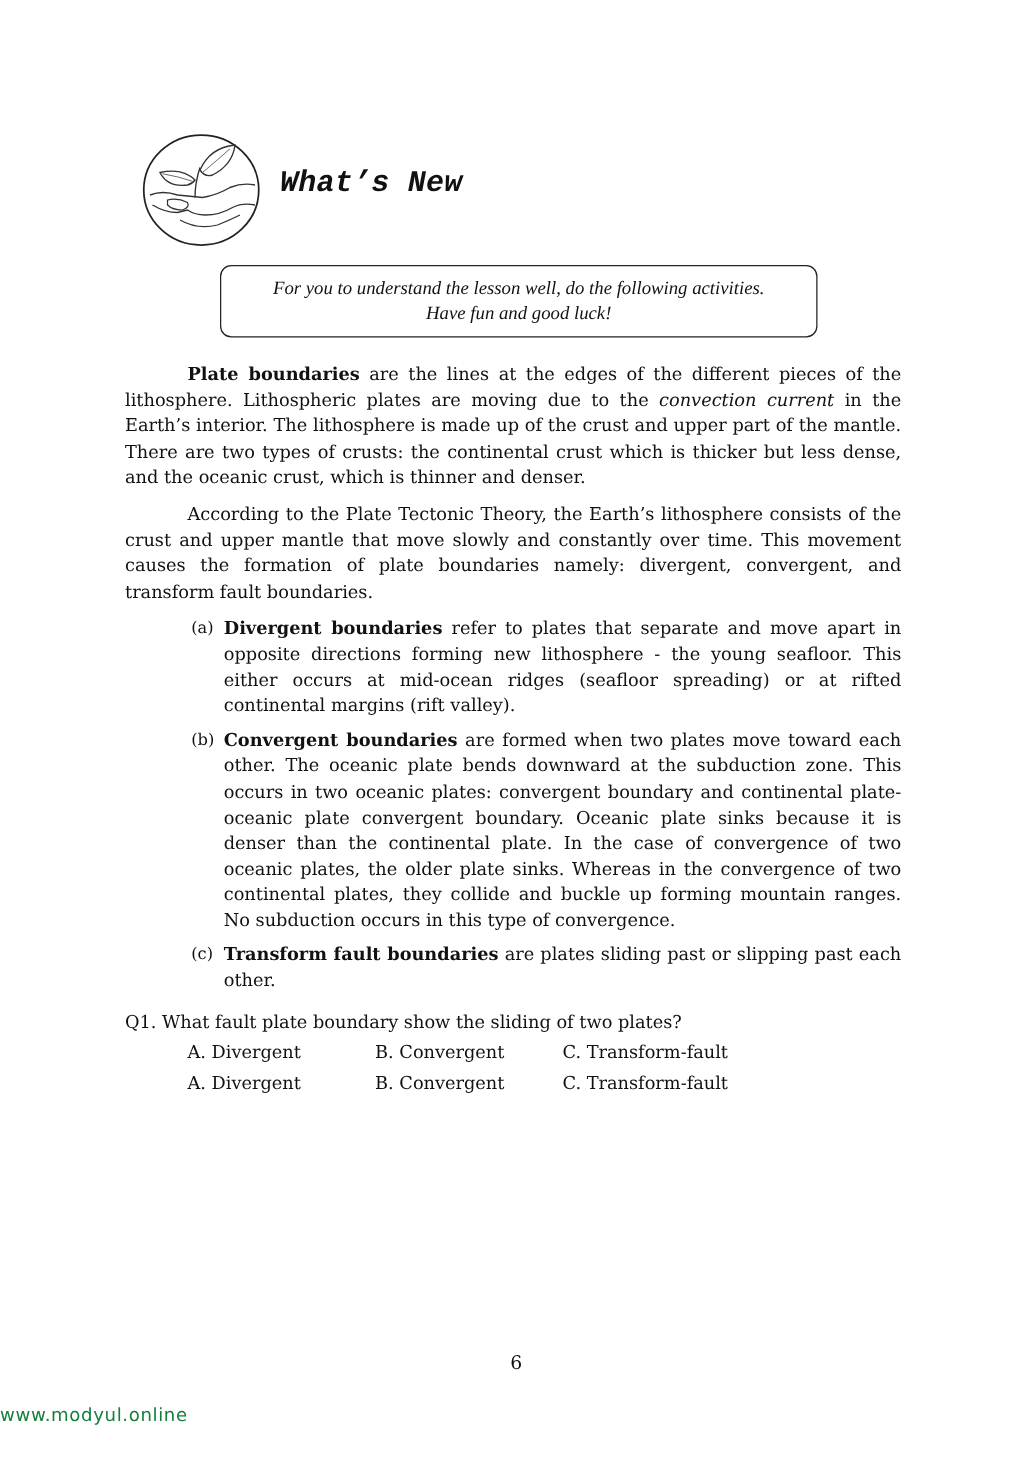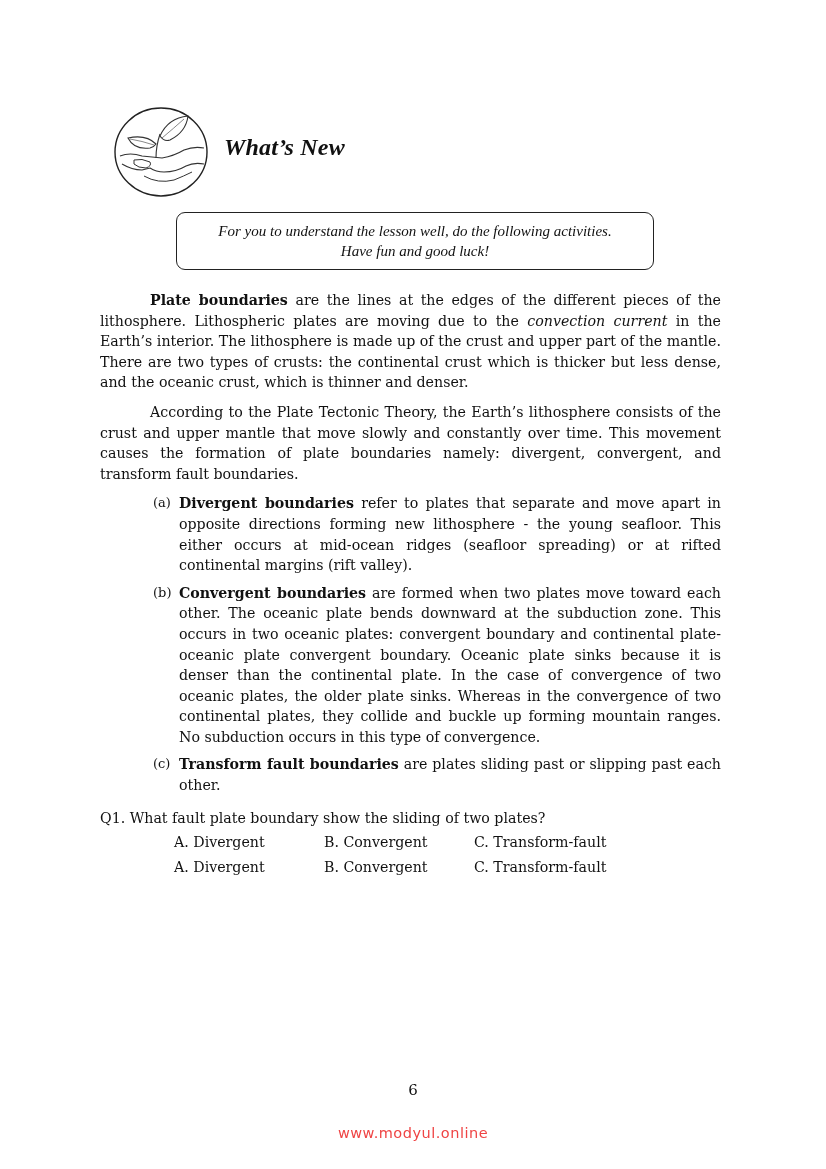--- a/index.html
+++ b/index.html
@@ -1,41 +1,41 @@
 <!DOCTYPE html>
 <html><head>
 <meta charset="utf-8">
 <style>
   html, body { margin: 0; padding: 0; background: #ffffff; }
   body { width: 826px; height: 1169px; position: relative; overflow: hidden; color: #111; }
 
   .icon-circle { position: absolute; left: 112px; top: 106px; width: 98px; height: 92px; }
-  .section-title { position: absolute; left: 224px; top: 134px; font-family: Liberation Serif, serif; font-weight: bold; font-style: italic; font-size: 24px; letter-spacing: 0.2px; text-align: center; }
+  .section-title { position: absolute; left: 224px; top: 134px; font-family: Liberation Mono, monospace; font-weight: bold; font-style: italic; font-size: 24px; letter-spacing: 0.2px; text-align: center; }
 
   .note-box { position: absolute; left: 176px; top: 212px; width: 478px; height: 58px; border: 1.4px solid #222; border-radius: 9px; box-sizing: border-box; text-align: center; font-family: "Liberation Serif", serif; font-style: italic; font-size: 15px; line-height: 20px; padding-top: 8px; }
 
   .content { position: absolute; left: 100px; top: 290px; width: 621px; font-family: "DejaVu Serif", serif; font-size: 14.2px; line-height: 20.6px; }
   .heading { font-weight: bold; margin: 0 0 19px 0; }
   .dir { margin: 0 0 14px 0; text-align: justify; }
   .dir .lbl { font-weight: bold; }
   .dir .indent2 { display: block; padding-left: 80px; }
   p.body { margin: 0 0 9px 0; text-align: justify; text-indent: 50px; }
   p.body b, .item b { font-weight: bold; }
   .list { margin: 0 0 12px 0; padding-left: 53px; }
   .item { position: relative; padding-left: 26px; margin-bottom: 7px; text-align: justify; }
   .item .marker { position: absolute; left: 0; top: 0; font-size: 13px; }
   .dir2 { margin: 0 0 8px 0; text-align: justify; }
   .dir2 .lbl { font-weight: bold; }
   .q { margin: 0 0 4px 0; }
   .choices { display: flex; padding-left: 50px; margin-bottom: 3px; }
   .choice { display: inline-block; }
-  .c1 { width: 150px; margin-left: 24px; } .c2 { width: 150px; }
+  .c1 { width: 150px; } .c2 { width: 150px; }
 
   .page-number { position: absolute; left: 0; width: 826px; top: 1081px; text-align: center; font-family: "DejaVu Serif", serif; font-size: 15px; }
-  .watermark { position: absolute; left: 0; width: 826px; top: 1125px; text-align: center; font-family: "DejaVu Sans", sans-serif; font-size: 14.5px; color: #ef4444; letter-spacing: 0.5px; }
+  .watermark { position: absolute; left: 0; width: 826px; top: 1125px; font-family: "DejaVu Sans", sans-serif; font-size: 14.5px; color: #15803d; letter-spacing: 0.5px; }
 </style>
 </head>
 <body>
 
 <div class="icon-circle">
   <svg width="98" height="92" viewBox="0 0 98 92">
     <ellipse cx="49" cy="46" rx="46" ry="44" fill="none" stroke="#222" stroke-width="1.4"></ellipse>
 
     <path d="M8 50 Q 18 46 30 50 L 50 52 Q 62 50 72 44 Q 82 40 92 42" fill="none" stroke="#333" stroke-width="1.1"></path>
     <path d="M10 58 Q 20 64 30 64 L 38 62 Q 44 66 52 66 Q 64 66 74 60 Q 82 56 92 58" fill="none" stroke="#333" stroke-width="1.1"></path>

